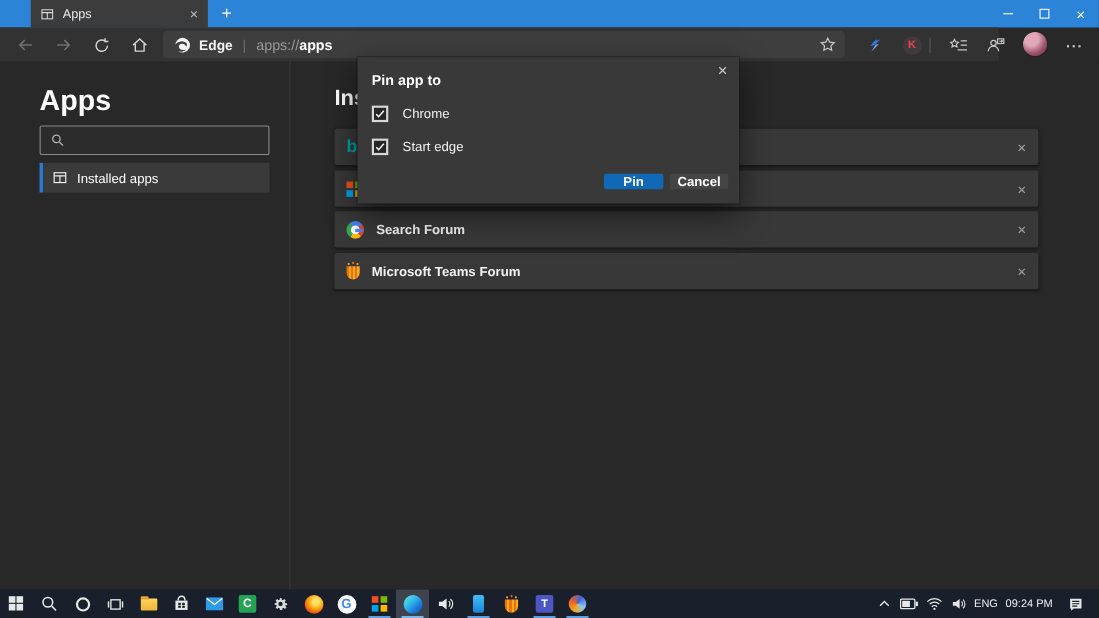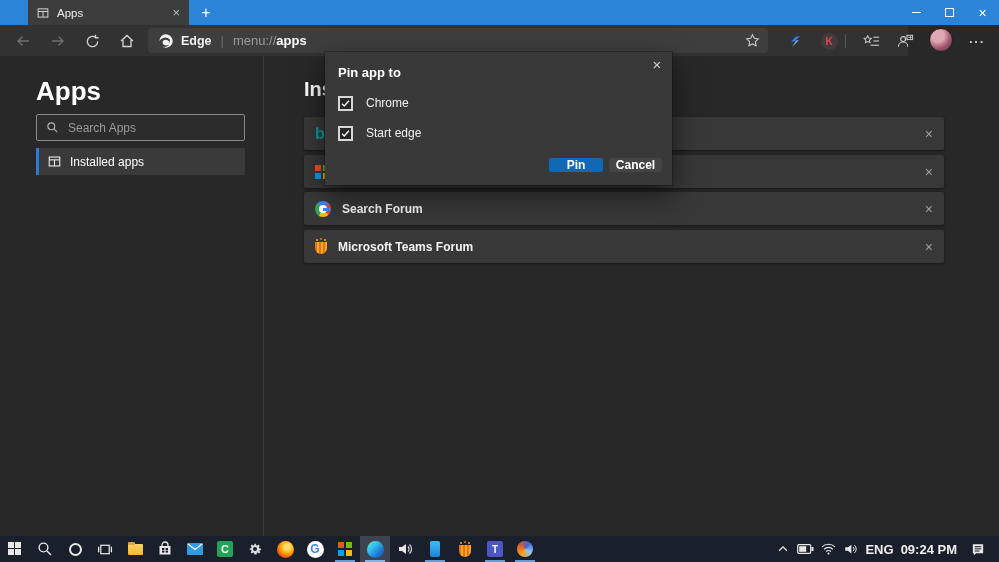--- a/index.html
+++ b/index.html
@@ -85,21 +85,21 @@
   .folder { position:relative; width:15px; height:11px; background:linear-gradient(#ffd45e,#f3b43a); border-radius:1px; }
   .folder::before { content:""; position:absolute; left:0; top:-2px; width:7px; height:3px; background:#e8a33d; border-radius:1px 1px 0 0; }
   .green-c { width:16px; height:16px; border-radius:2px; background:#23a455; color:#fff; font-size:11px; font-weight:700; display:flex; align-items:center; justify-content:center; }
   .firefox { width:17px; height:17px; border-radius:50%; background:radial-gradient(circle at 60% 35%, #ffe066 0 18%, #ff9a00 48%, #e0362c 80%, #b5004f 100%); }
   .gwhite { width:17px; height:17px; border-radius:50%; background:#fff; color:#4285f4; font-size:12px; font-weight:700; display:flex; align-items:center; justify-content:center; }
   .edge-orb { width:17px; height:17px; border-radius:50%; background:linear-gradient(135deg,#6ee8c2 0%,#35c1f1 35%,#1b77d4 70%,#0c59a4 100%); }
   .phone-rect { width:10px; height:16px; border-radius:2px; background:linear-gradient(#3fbdf8,#1b83d8); }
   .teams-sq { width:16px; height:16px; border-radius:2px; background:#4e56c4; color:#fff; font-size:10px; font-weight:700; display:flex; align-items:center; justify-content:center; }
   .swirl { width:16px; height:16px; border-radius:50%; background:conic-gradient(from 210deg,#f6a21c,#e85d2a,#3c65d8,#8cc6ee,#f6a21c); }
   .tray { margin-left:auto; height:26px; display:flex; align-items:center; gap:7px; padding-right:13px; }
-  .tray-txt { font-size:13px; color:#f0f0f0; white-space:nowrap;font-weight:bold; }
+  .tray-txt { font-size:10px; color:#f0f0f0; white-space:nowrap; }
   .tray-ico { display:flex; align-items:center; justify-content:center; }
 </style>
 </head>
 <body>
 
 <div class="titlebar">
   <div class="tab">
     <span>
       <svg width="12" height="12" viewBox="0 0 16 16">
           <rect x="1.5" y="2.5" width="13" height="11" fill="none" stroke="#d8d8d8" stroke-width="1.3"></rect>
@@ -148,21 +148,21 @@
   </div>
 
   <div class="urlbar">
     <span>
       <svg width="16" height="16" viewBox="0 0 24 24">
           <path fill="#f2f2f2" d="M2 12a10 10 0 1 1 3.8 7.9C9 21.6 14 21.3 16.6 18c-5.4 2-9.8-.5-9.8-4 0-2.3 2-4 4.7-4 3 0 5.2 1.8 5.4 4.5.7-1.3 1.1-2.8 1.1-4.5A10 10 0 0 0 2 12z"></path>
         </svg>
     </span>
     <span class="brand">Edge</span>
     <span class="url-sep">|</span>
-    <span class="url-scheme">menu://</span>
+    <span class="url-scheme">apps://</span>
       <span class="url-host">apps</span>
     <span class="star-btn">
       <svg width="15" height="15" viewBox="0 0 16 16">
           <path d="M8 1.8l1.9 3.9 4.3.6-3.1 3 .7 4.2L8 11.6l-3.8 1.9.7-4.2-3.1-3 4.3-.6z" fill="none" stroke="currentColor" stroke-width="1.2"></path>
         </svg>
     </span>
   </div>
 
   <div class="ext" style="left:786px">
     <svg width="16" height="16" viewBox="0 0 16 16">
@@ -198,21 +198,20 @@
 
   <div class="sidebar">
     <div class="side-title">Apps</div>
     <div class="searchbox">
       <span>
         <svg width="13" height="13" viewBox="0 0 16 16">
             <circle cx="6.5" cy="6.5" r="4.2" fill="none" stroke="#b5b5b5" stroke-width="1.4"></circle>
             <line x1="9.8" y1="9.8" x2="13.8" y2="13.8" stroke="#b5b5b5" stroke-width="1.4"></line>
           </svg>
       </span>
-      <input type="text" placeholder="Search Apps" style="">
     </div>
     <div class="side-item">
       <span>
         <svg width="13" height="13" viewBox="0 0 16 16">
             <rect x="1.5" y="2.5" width="13" height="11" fill="none" stroke="#f0f0f0" stroke-width="1.3"></rect>
             <line x1="1.5" y1="6" x2="14.5" y2="6" stroke="#f0f0f0" stroke-width="1.3"></line>
             <line x1="8" y1="6" x2="8" y2="13.5" stroke="#f0f0f0" stroke-width="1.3"></line>
           </svg>
       </span>
       <span class="side-item-label">Installed apps</span>

